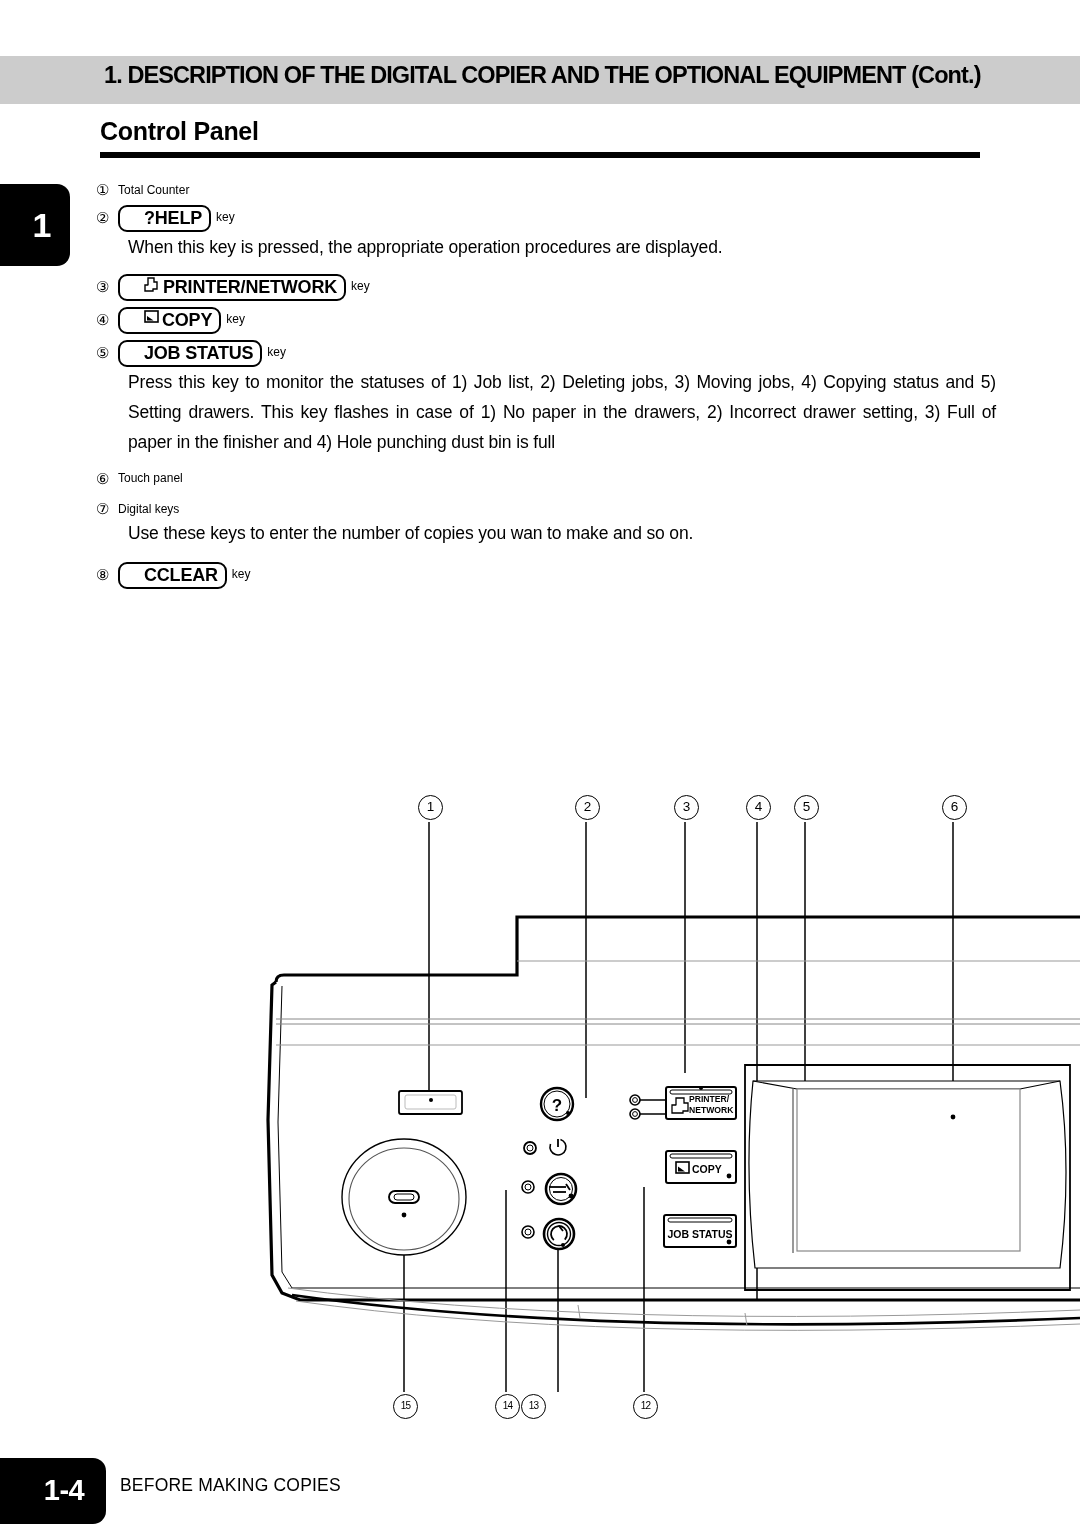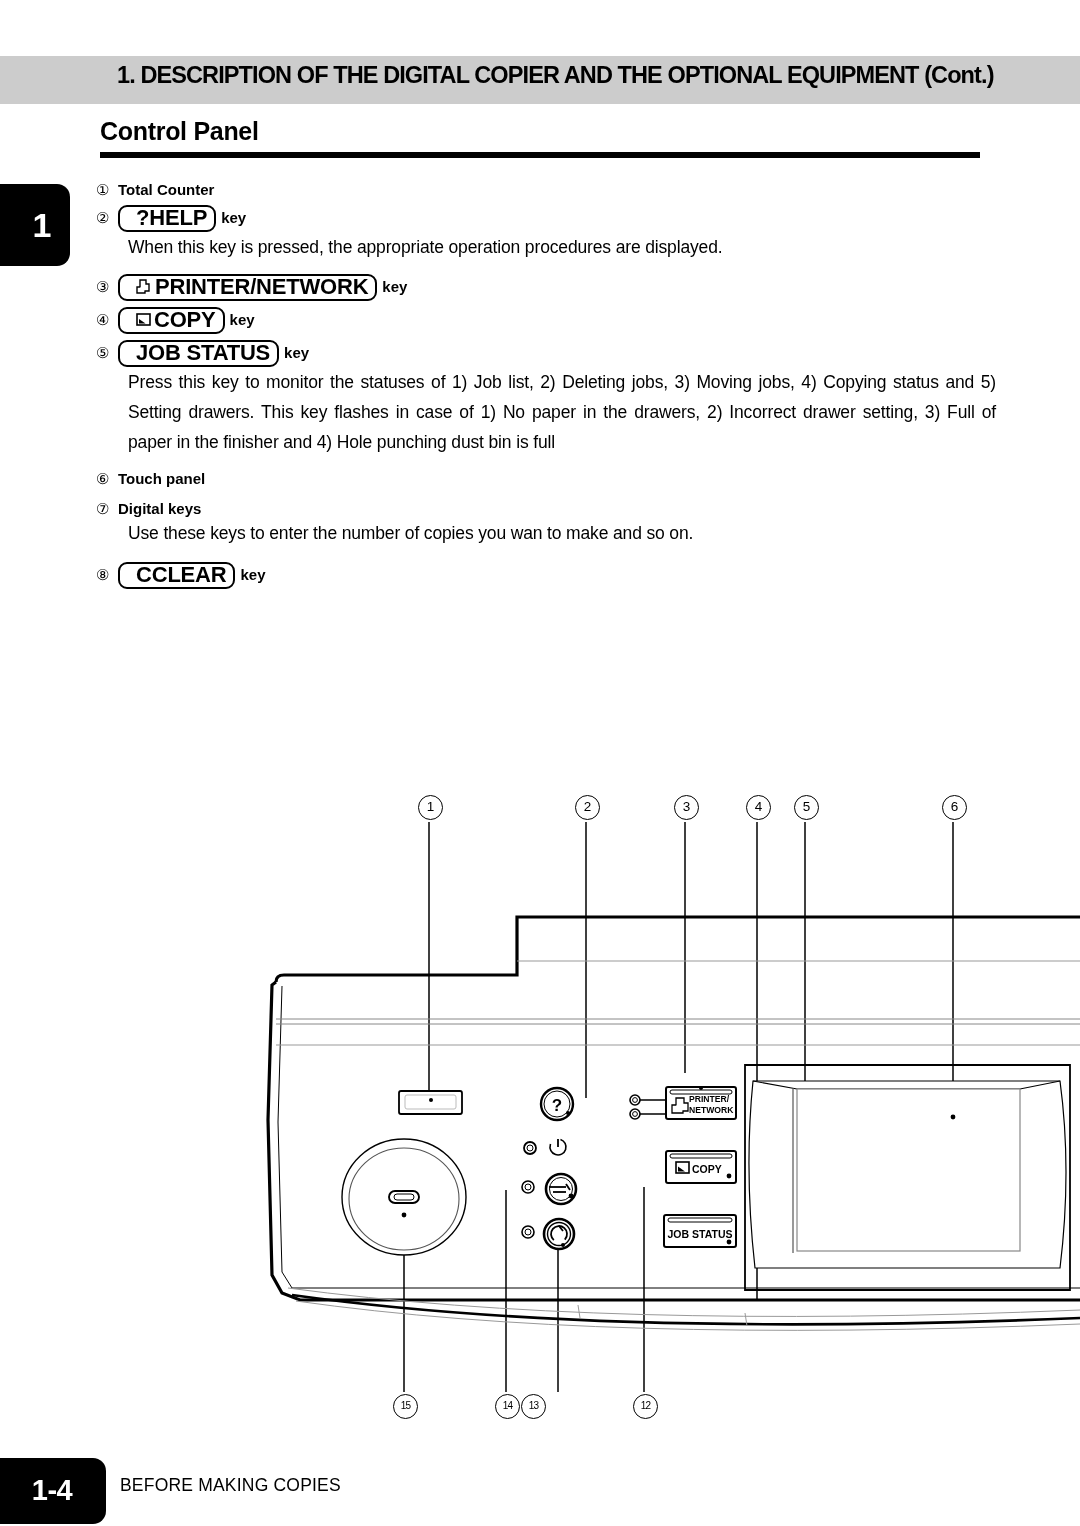--- a/index.html
+++ b/index.html
@@ -28,21 +28,20 @@
   #header-title {
     position: absolute;
     left: 104px;
     top: 62px;
     width: 940px;
     font-size: 23.5px;
     font-weight: bold;
     letter-spacing: -0.9px;
     white-space: nowrap;
     font-family: "Liberation Sans", sans-serif;
-    margin-left: 13px;
   }
 
   
   #section-title {
     position: absolute;
     left: 100px;
     top: 117px;
     font-size: 25px;
     font-weight: bold;
     letter-spacing: -0.3px;
@@ -96,39 +95,38 @@
   }
   .marker {
     display: inline-block;
     width: 22px;
     min-width: 22px;
     font-size: 15px;
     font-weight: normal;
     text-align: left;
   }
   .head-text {
-    font-size: 15px;
-    font-weight: bold;
+    font-size: 12px;
+    font-weight: normal;
   }
   .item-body {
     font-size: 17.5px;
     line-height: 30px;
     margin-left: 32px;
     letter-spacing: -0.15px;
   }
   .item-body.justified { text-align: justify; }
 
   
   .key-badge {
     display: inline-flex;
-    align-items: center;
     border: 2.2px solid #000;
     border-radius: 9px;
-    padding: 1px 7px 2px 16px;
-    font-size: 22px;
+    padding: 1px 7px 2px 24px;
+    font-size: 18px;
     font-weight: bold;
     line-height: 20px;
     margin-right: 5px;
     letter-spacing: -0.2px;
     background: #fff;
   }
   .badge-ico {
     display: inline-block;
     margin-right: 3px;
     line-height: 0;
@@ -166,21 +164,21 @@
     position: absolute;
     left: -22px;
     top: 1458px;
     width: 128px;
     height: 66px;
     background: #000000;
     border-radius: 13px;
   }
   #footer-page {
     position: absolute;
-    left: 0px;
+    left: 12px;
     top: 1462px;
     width: 104px;
     text-align: center;
     color: #ffffff;
     font-size: 29px;
     font-weight: bold;
     line-height: 56px;
     letter-spacing: -0.5px;
   }
   #footer-text {

